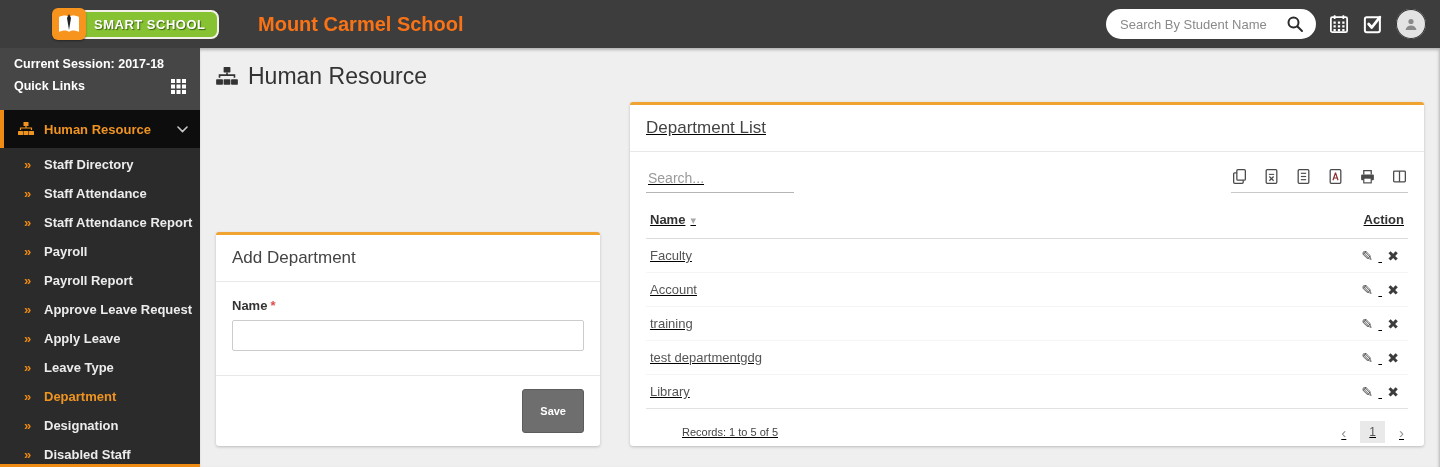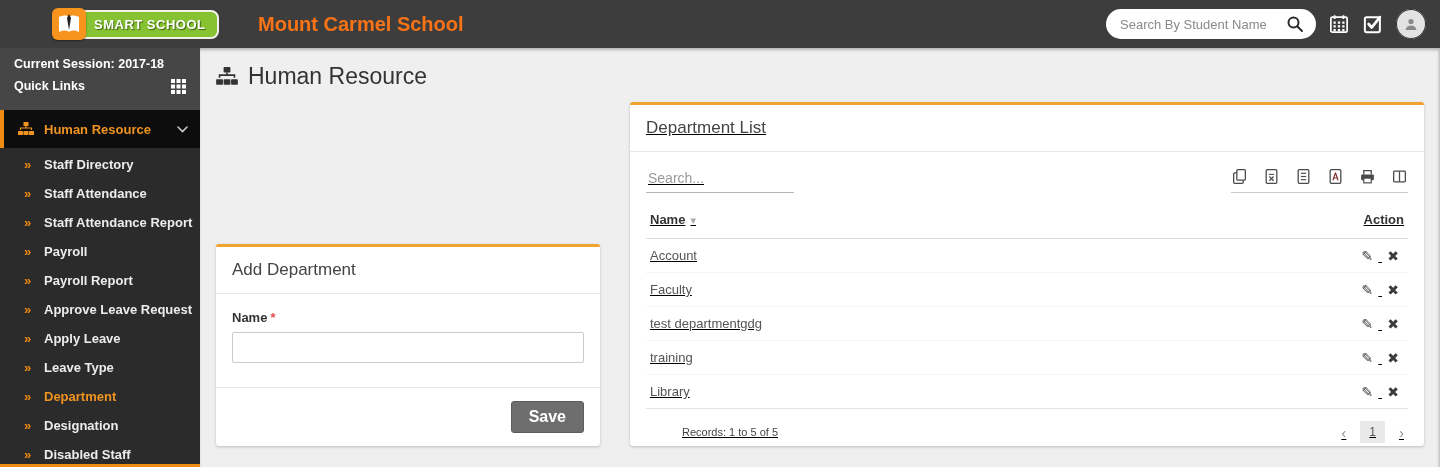--- a/index.html
+++ b/index.html
@@ -51,22 +51,22 @@
   .card { background:#fff; border-top:3px solid #f0a330; border-radius:3px;
     box-shadow:0 1px 3px rgba(0,0,0,.22); }
   .card-header { padding:13px 16px; font-size:17px; color:#444; border-bottom:1px solid #e8e8e8; }
   .card-add { width:384px; }
   .card-add .card-body { padding:16px 16px 24px 16px; }
   .field-label { font-size:13px; font-weight:bold; color:#333; display:block; margin-bottom:7px; }
   .req { color:#e04b4b; margin-left:3px; }
   .text-input { width:100%; height:31px; border:1px solid #ccc; border-radius:2px; padding:0 8px;
     font-size:13px; color:#333; outline:none; font-family:inherit; }
   .card-footer { border-top:1px solid #e8e8e8; padding:13px 16px; text-align:right; }
-  .save-btn { background:#6e6e6e; border:1px solid #5c5c5c; color:#fff; font-size:16px; font-weight:bold;
-    padding:6px 17px; border-radius:3px; cursor:pointer; font-family:inherit; }
+  .save-btn { background:#6e6e6e; border:1px solid #5c5c5c; color:#fff; font-size:11px; font-weight:bold;
+    padding:15px 17px; border-radius:3px; cursor:pointer; font-family:inherit; }
 
   .card-list { flex:1;text-decoration:underline; }
   .card-list .card-body { padding:12px 16px 3px 16px; }
   .toolbar { display:flex; justify-content:space-between; align-items:flex-start; margin-bottom:4px; }
   .table-search { width:148px; border:none; border-bottom:1px solid #b5b5b5; font-size:14px; color:#555;
     padding:6px 2px; outline:none; background:transparent; font-family:inherit; }
   .table-search::placeholder { color:#9a9a9a; }
   .export-icons { display:flex; gap:15px; padding:4px 0 7px 0; border-bottom:1px solid #c9c9c9; }
   .export-icons .eicon { width:17px; height:17px; cursor:pointer; display:inline-flex; }
 
@@ -324,45 +324,45 @@
           <thead>
             <tr>
               <th>
                 <span>Name</span><span class="sort-caret">▾</span>
               </th>
               <th class="action-col">Action</th>
             </tr>
           </thead>
           <tbody id="dept-rows">
   <tr>
+    <td class="name-cell">Faculty</td>
+    <td class="action-cell">
+      <span class="row-icon">✎</span>
+      <span class="row-icon">✖</span>
+    </td>
+  </tr>
+
+  <tr>
     <td class="name-cell">Account</td>
     <td class="action-cell">
       <span class="row-icon">✎</span>
       <span class="row-icon">✖</span>
     </td>
   </tr>
 
   <tr>
-    <td class="name-cell">Faculty</td>
+    <td class="name-cell">training</td>
     <td class="action-cell">
       <span class="row-icon">✎</span>
       <span class="row-icon">✖</span>
     </td>
   </tr>
 
   <tr>
     <td class="name-cell">test departmentgdg</td>
-    <td class="action-cell">
-      <span class="row-icon">✎</span>
-      <span class="row-icon">✖</span>
-    </td>
-  </tr>
-
-  <tr>
-    <td class="name-cell">training</td>
     <td class="action-cell">
       <span class="row-icon">✎</span>
       <span class="row-icon">✖</span>
     </td>
   </tr>
 
   <tr>
     <td class="name-cell">Library</td>
     <td class="action-cell">
       <span class="row-icon">✎</span>

